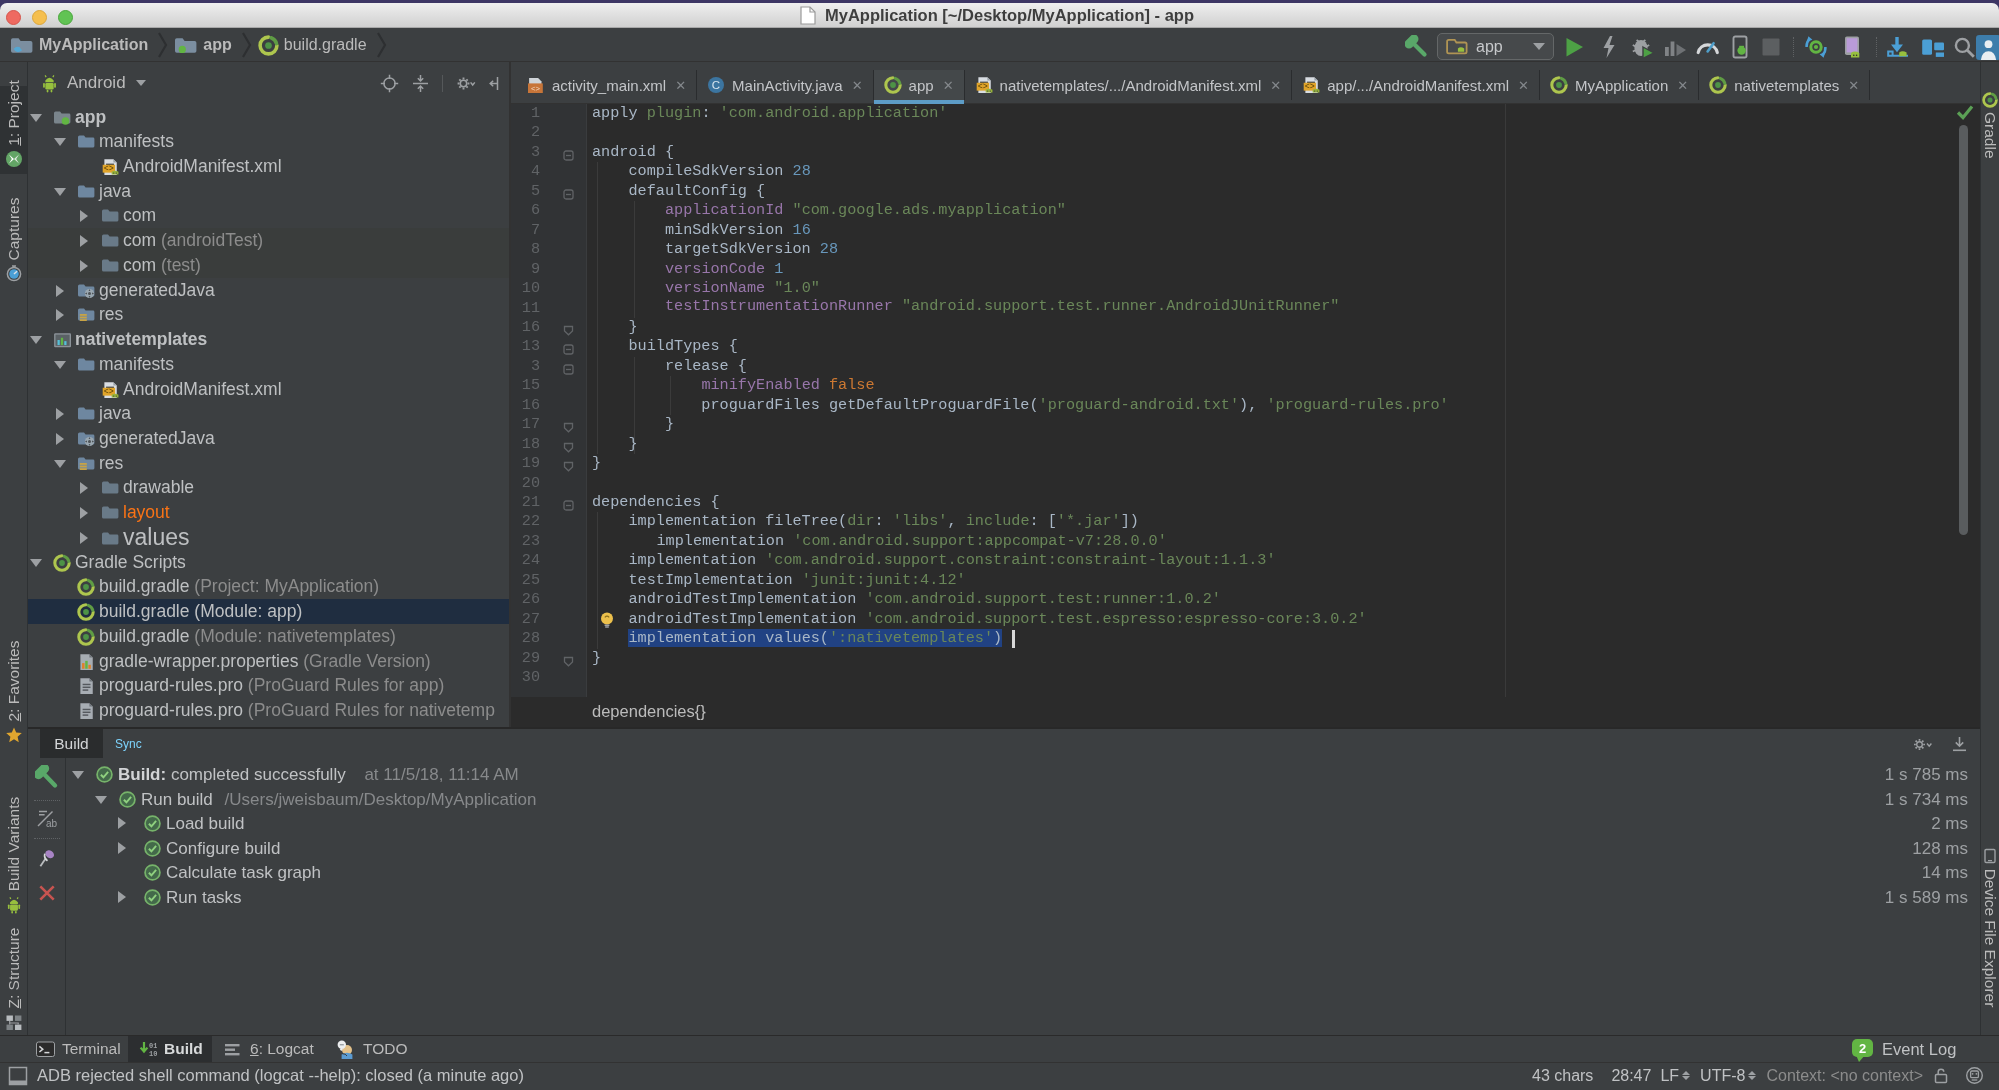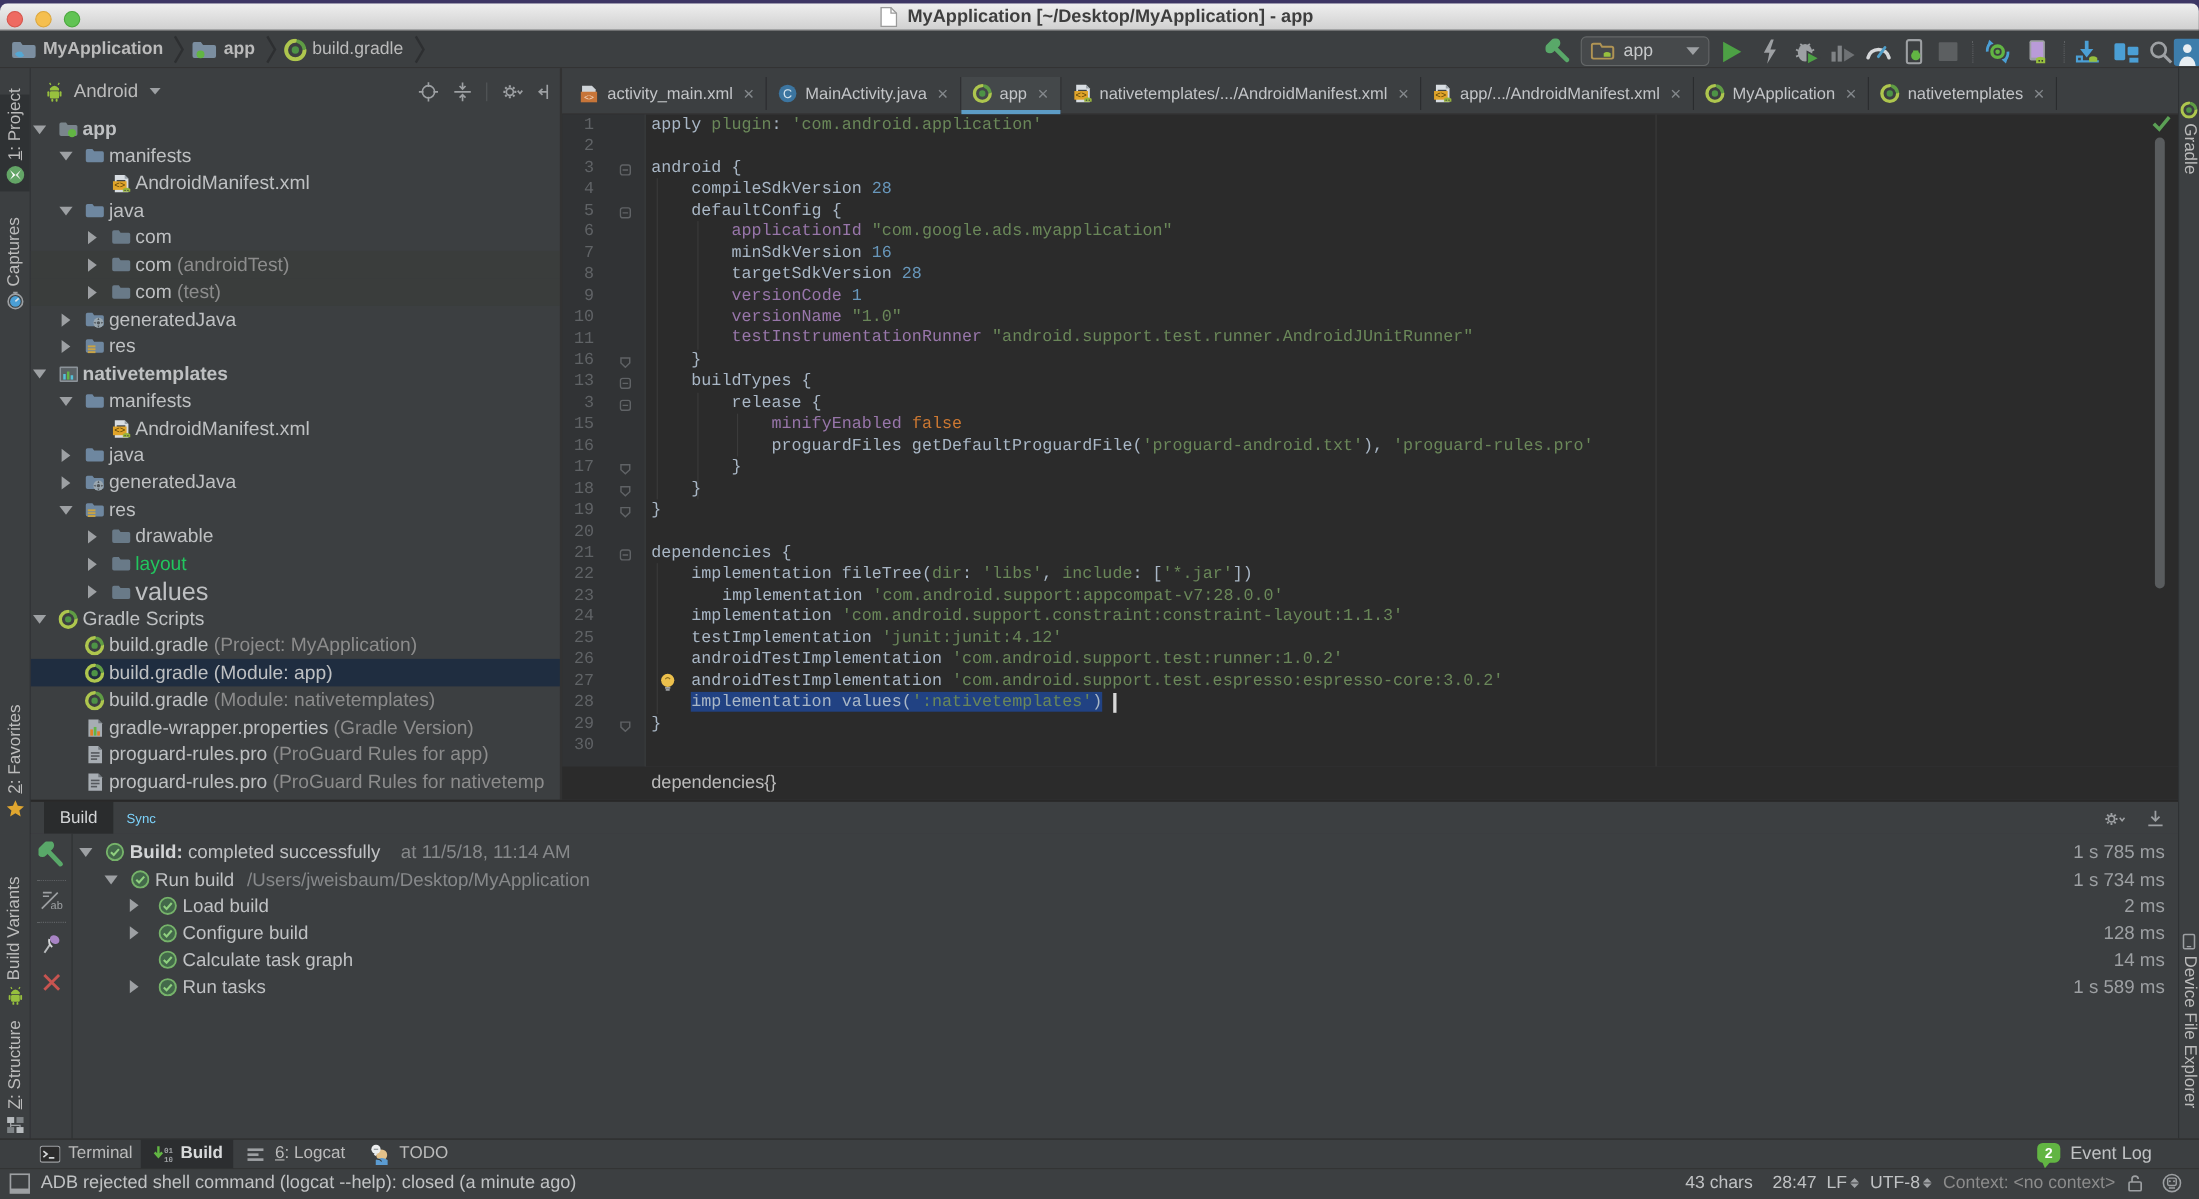--- a/index.html
+++ b/index.html
@@ -443,21 +443,21 @@
   </div>
 <div class="abs" style="left:28px;top:475.4px;width:481px;height:25px;font-size:17.5px;line-height:21px;color:#bec0c2;overflow:hidden">
     <span class="abs" style="left:52px;top:7px">
       <span class="arrow-r"></span>
     </span>
     <span class="abs" style="left:73px;top:4px"><svg width="18" height="17" viewBox="0 0 18 17" style="">
         <path d="M1 4 Q1 2.4 2.6 2.4 L7 2.4 L8.6 4.6 L16 4.6 Q17.4 4.6 17.4 6 L17.4 13 Q17.4 14.6 15.8 14.6 L2.6 14.6 Q1 14.6 1 13 Z" fill="#697a88"></path>
       </svg></span>
     <span class="abs" style="left:95px;top:2px;font-weight:normal;white-space:nowrap">drawable</span>
   </div>
-<div class="abs" style="left:28px;top:500.2px;width:481px;height:25px;font-size:17.5px;line-height:21px;color:#22c55e;overflow:hidden">
+<div class="abs" style="left:28px;top:500.2px;width:481px;height:25px;font-size:17.5px;line-height:21px;color:#f97316;overflow:hidden">
     <span class="abs" style="left:52px;top:7px">
       <span class="arrow-r"></span>
     </span>
     <span class="abs" style="left:73px;top:4px"><svg width="18" height="17" viewBox="0 0 18 17" style="">
         <path d="M1 4 Q1 2.4 2.6 2.4 L7 2.4 L8.6 4.6 L16 4.6 Q17.4 4.6 17.4 6 L17.4 13 Q17.4 14.6 15.8 14.6 L2.6 14.6 Q1 14.6 1 13 Z" fill="#697a88"></path>
       </svg></span>
     <span class="abs" style="left:95px;top:2px;font-weight:normal;white-space:nowrap">layout</span>
   </div>
 <div class="abs" style="left:28px;top:524.9px;width:481px;height:25px;font-size:23px;line-height:21px;color:#bec0c2;overflow:hidden">
     <span class="abs" style="left:52px;top:7px">

